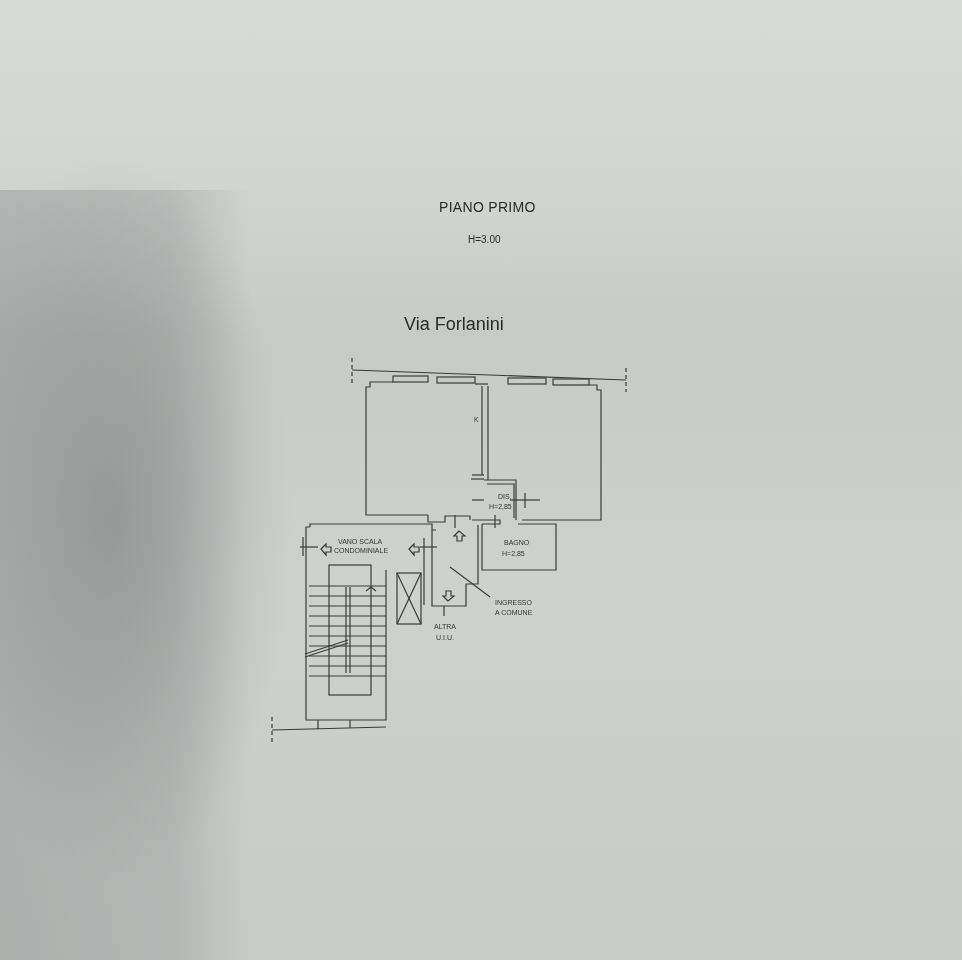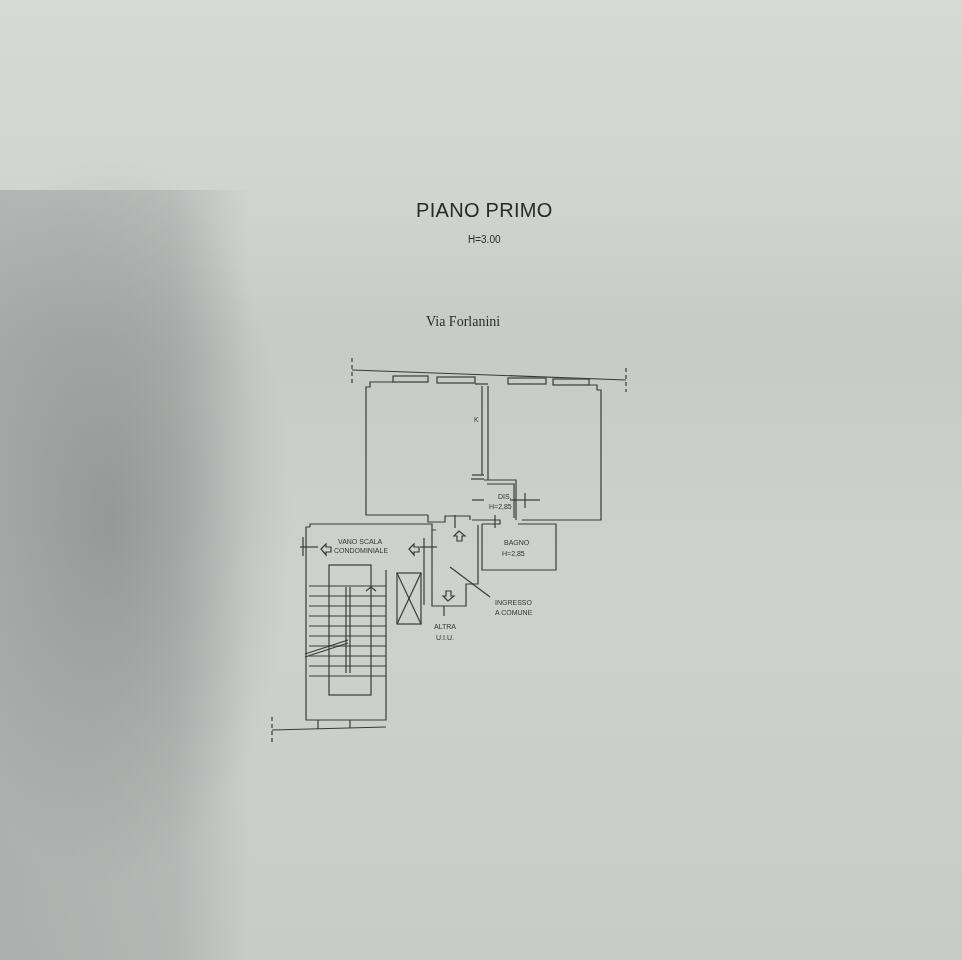--- a/index.html
+++ b/index.html
@@ -14,23 +14,23 @@
       radial-gradient(ellipse 260px 520px at 110px 520px, rgba(110,112,112,0.45), rgba(110,112,112,0) 70%),
       linear-gradient(180deg, #d7d9d7 0%, #d2d4d2 20%, #c8cac8 35%, #cfd1cf 60%, #c9cbc9 100%);
   }
   .shadow-band {
     position: absolute; left: 0; top: 190px; width: 250px; height: 770px;
     background: linear-gradient(90deg, rgba(120,122,122,0.35) 0%, rgba(120,122,122,0.25) 70%, rgba(120,122,122,0) 100%);
   }
   .txt {
     position: absolute; color: #2a2a2a; white-space: nowrap;
   }
-  #title { left: 416px; top: 199px; font-size: 20px; letter-spacing: 0.3px; }
+  #title { left: 439px; top: 199px; font-size: 14px; letter-spacing: 0.3px; }
   #height { left: 468px; top: 234px; font-size: 10px; }
-  #street { left: 426px; top: 314px; font-size: 14px; font-family: Liberation Serif, serif; }
+  #street { left: 404px; top: 314px; font-size: 18px; }
   .lbl { position: absolute; font-size: 7px; color: #333; white-space: nowrap; text-align: center; line-height: 9px; }
   svg.plan { position: absolute; left: 0; top: 0; }
   svg.plan line, svg.plan polyline, svg.plan rect, svg.plan path { stroke: #3a3a3a; stroke-width: 1.2; fill: none; }
 </style>
 </head>
 <body>
 
 <div class="paper"></div>
 <div class="shadow-band"></div>
 

